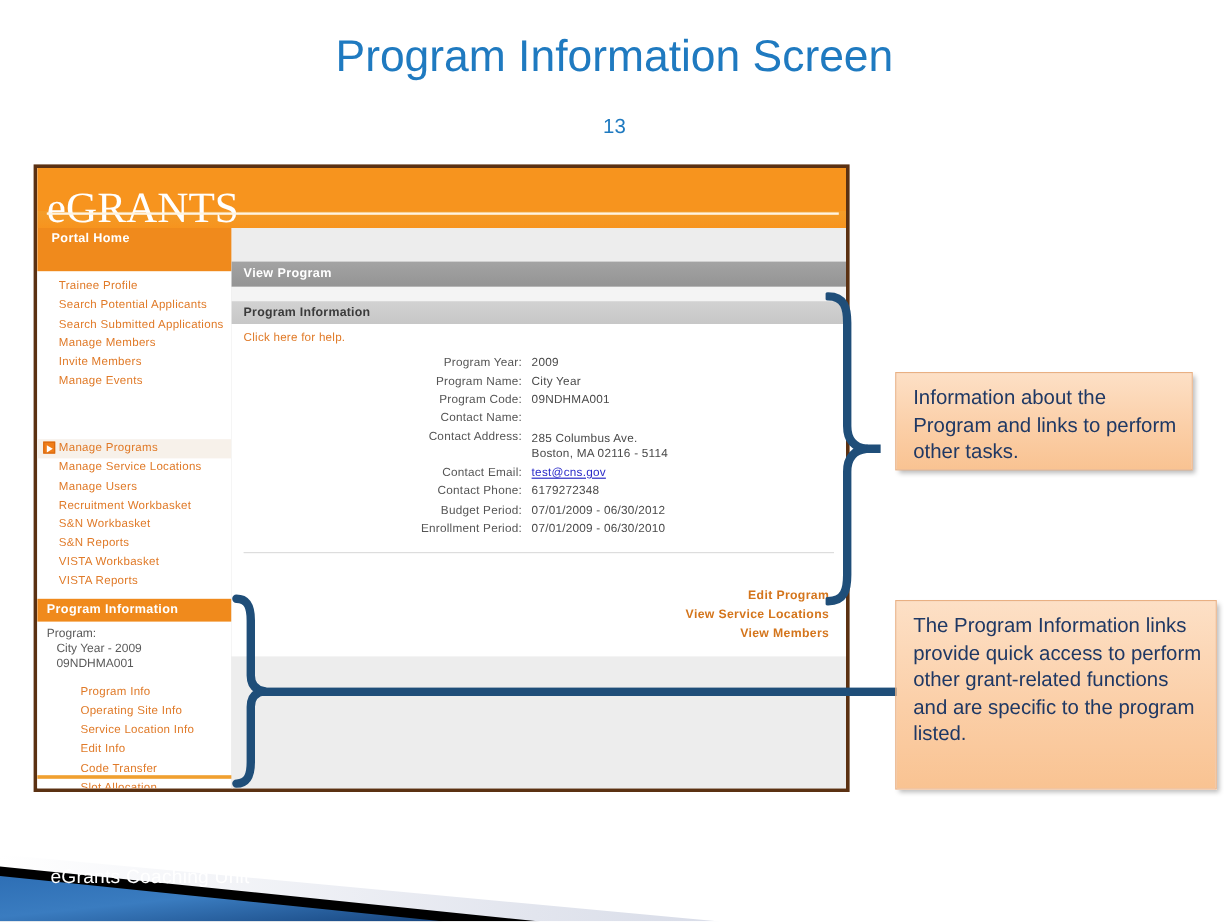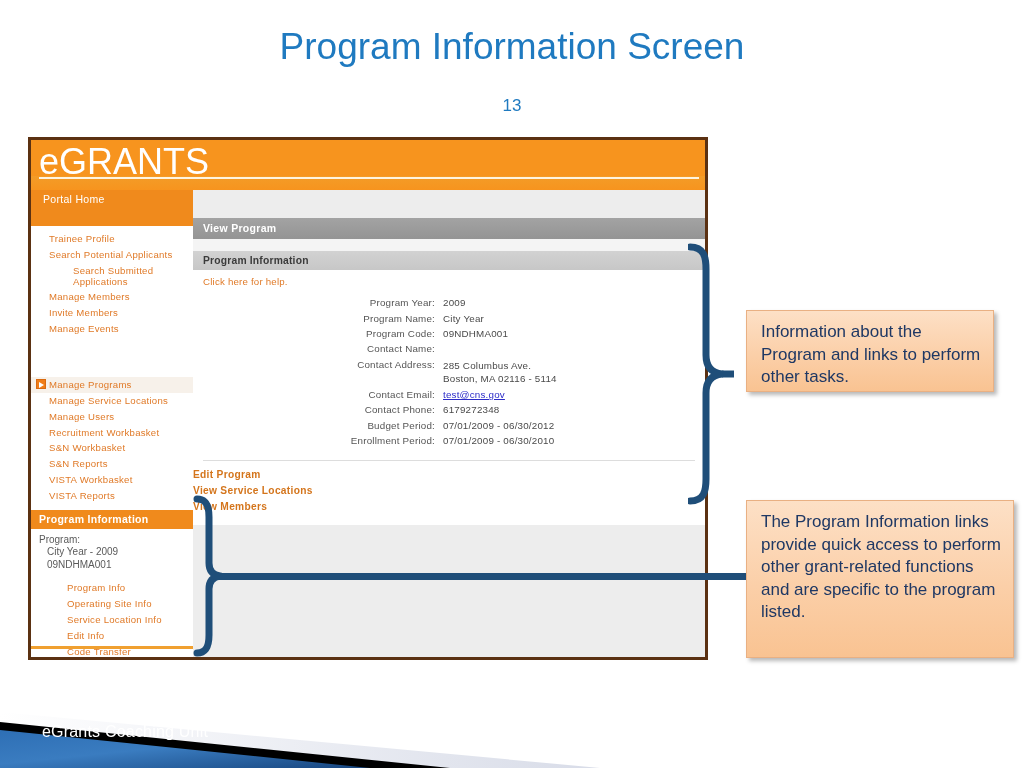--- a/index.html
+++ b/index.html
@@ -55,23 +55,23 @@
     position: absolute;
     left: 0; top: 0;
     width: 100%;
     height: 50px;
     background: #F7941E;
     background: linear-gradient(180deg, #F7941E 0%, #F7941E 72%, #F39C28 72%, #F7941E 100%);
   }
   .brand-logo {
     position: absolute;
     left: 8px;
-    top: 4px;
+    top: 15px;
     color: #ffffff;
-    font-family: Liberation Sans, sans-serif;
+    font-family: Liberation Serif, serif;
     font-size: 36px;
     line-height: 36px;
     letter-spacing: 0px;
   }
   .brand-logo .cap {
     font-size: 36px;
   }
   .brand-rule {
     position: absolute;
     left: 8px;
@@ -109,41 +109,41 @@
     line-height: 20px;
     padding-left: 12px;
     box-sizing: border-box;
     letter-spacing: 0.3px;
   }
   .portal-home {
     height: 36px;
     background: #F08A1C;
     color: #ffffff;
     font-size: 10.5px;
-    font-weight: normal;
+    font-weight: bold;
     line-height: 19px;
     padding-left: 12px;
     box-sizing: border-box;
     letter-spacing: 0.3px;
   }
   .nav-list {
     padding: 5px 0 0 0;
     margin: 0;
     list-style: none;
   }
   .nav-item {
     color: #E07A28;
     font-size: 9.6px;
     line-height: 11.5px;
     padding: 2.2px 4px 2.2px 18px;
     letter-spacing: 0.25px;
     position: relative;
     white-space: normal;
   }
-  .nav-item.two-line { line-height: 11px; margin-left: 24px; }
+  .nav-item.two-line { line-height: 11px; }
   .nav-item.current {
     background: #F7F1EA;
     margin-top: 40px;
   }
   .nav-arrow-icon {
     position: absolute;
     left: 5px;
     top: 2px;
     width: 10px;
     height: 10px;
@@ -275,21 +275,23 @@
     text-decoration: underline;
   }
   .addr-line { display: block; line-height: 13px; }
 
   .divider-rule {
     margin: 12px 10px 0 10px;
     height: 1px;
     background: #DDDDDD;
   }
   .action-links {
+    text-align: right;
     padding: 6px 14px 10px 0;
+    margin-top: 22px;
   }
   .action-links div {
     color: #D4751C;
     font-size: 10.2px;
     font-weight: bold;
     line-height: 16px;
     letter-spacing: 0.3px;
   }
 
   

